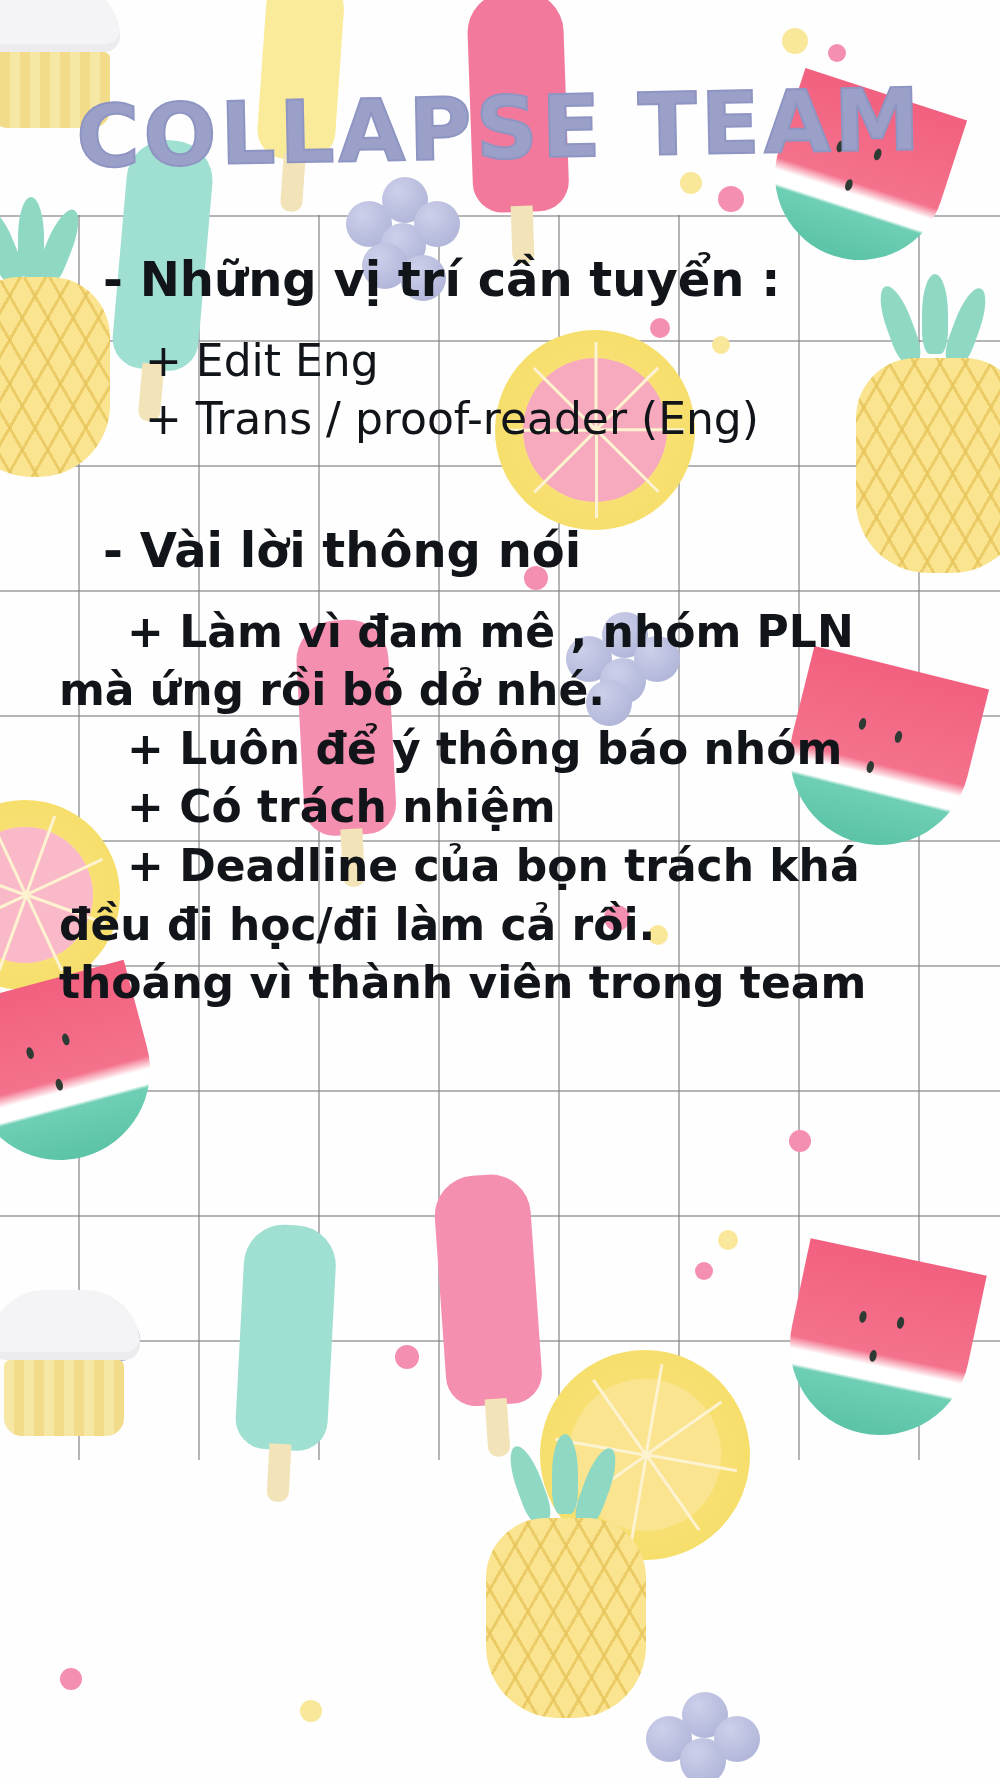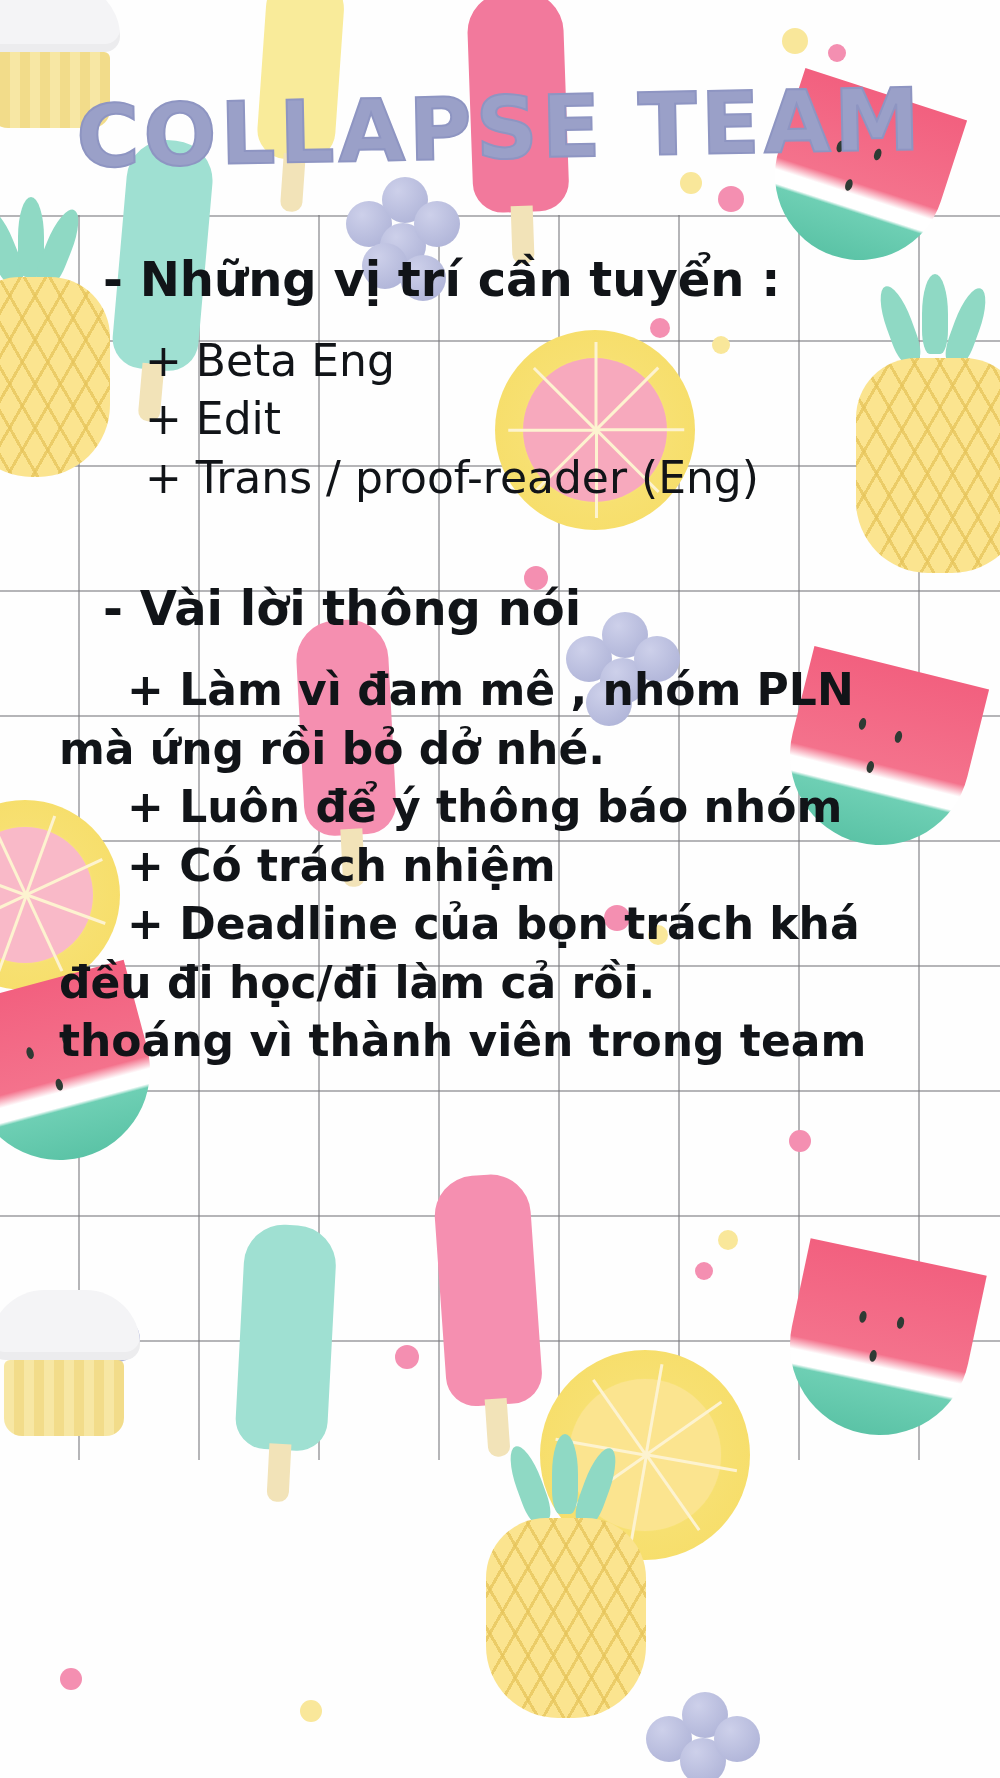--- a/index.html
+++ b/index.html
@@ -367,22 +367,21 @@
     <div class="dot" style="left:60px; top:1668px; width:22px; height:22px; background:#f48fb1;"></div>
     <div class="dot" style="left:300px; top:1700px; width:22px; height:22px; background:#f9e79a;"></div>
   </div>
 
   <div class="title">COLLAPSE TEAM</div>
 
   <div class="content">
 
     <div class="line heading">- Những vị trí cần tuyển :</div>
     <div class="gap-sm"></div>
-    <div class="line sub">+ Beta Eng</div>
-    <div class="line sub">+ Edit</div>
+    <div class="line sub">+ Edit Eng</div>
     <div class="line sub">+ Trans / proof-reader (Eng)</div>
 
     <div class="gap-lg"></div>
 
     <div class="line heading">- Vài lời thông nói</div>
     <div class="gap-sm"></div>
     <div class="line sub-b">+ Làm vì đam mê , nhóm PLN</div>
     <div class="line cont">mà ứng rồi bỏ dở nhé.</div>
     <div class="line sub-b">+ Luôn để ý thông báo nhóm</div>
     <div class="line sub-b">+ Có trách nhiệm</div>

